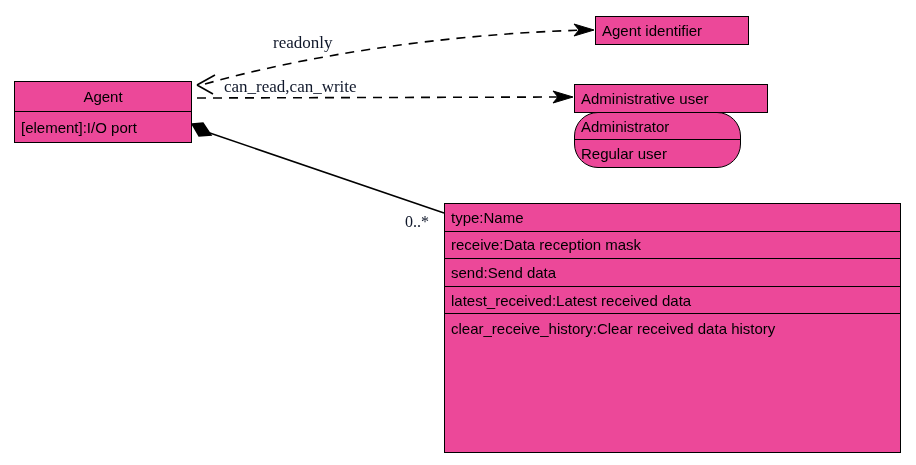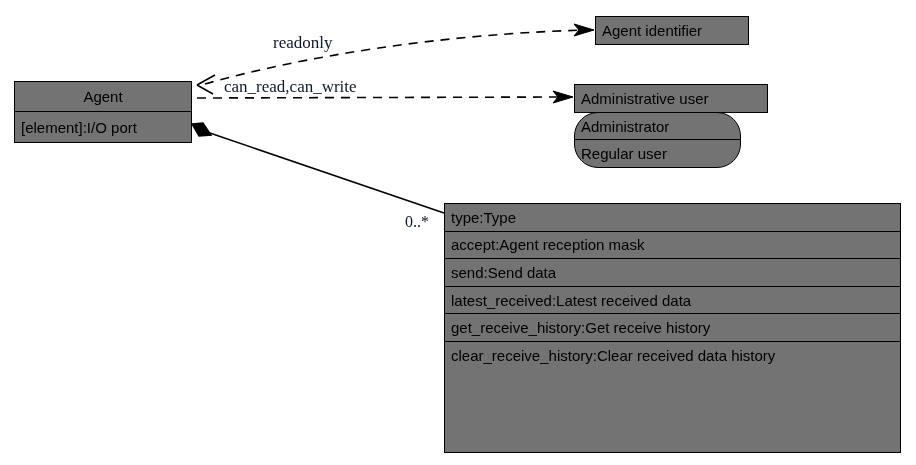--- a/index.html
+++ b/index.html
@@ -18,21 +18,21 @@
   #edges {
     position: absolute;
     left: 0;
     top: 0;
     width: 916px;
     height: 465px;
   }
   .umlbox {
     position: absolute;
     box-sizing: border-box;
-    background: #737373;
+    background: #ec4899;
     border: 1px solid #000000;
   }
   .row {
     box-sizing: border-box;
     border-bottom: 1px solid #000000;
     color: #000000;
     font-size: 15px;
     line-height: 1;
     display: flex;
     align-items: center;
@@ -142,25 +142,24 @@
 
   <div class="umlbox" id="adminuser-box">
     <div class="row title">Administrative user</div>
   </div>
   <div class="umlbox" id="adminuser-sub">
     <div class="row attr">Administrator</div>
     <div class="row attr">Regular user</div>
   </div>
 
   <div class="umlbox" id="ioport-box">
-    <div class="row attr">type:Type</div>
-    <div class="row attr">accept:Agent reception mask</div>
+    <div class="row attr">type:Name</div>
+    <div class="row attr">receive:Data reception mask</div>
     <div class="row attr">send:Send data</div>
     <div class="row attr">latest_received:Latest received data</div>
-    <div class="row attr">get_receive_history:Get receive history</div>
     <div class="row attr">clear_receive_history:Clear received data history</div>
   </div>
 
   <div class="edge-label" id="label-readonly">readonly</div>
   <div class="edge-label" id="label-rw">can_read,can_write</div>
   <div class="edge-label" id="label-mult">0..*</div>
 
 </div>
 
 </body></html>

